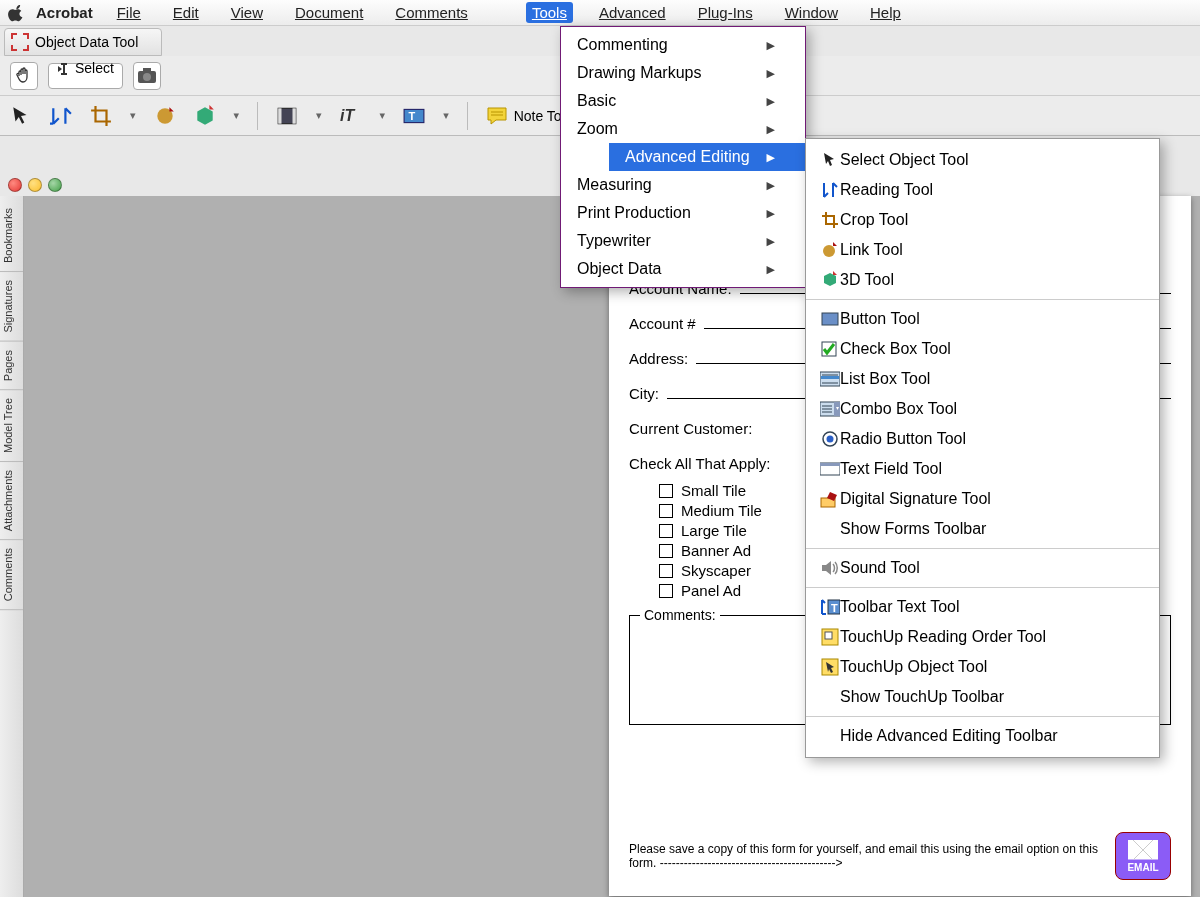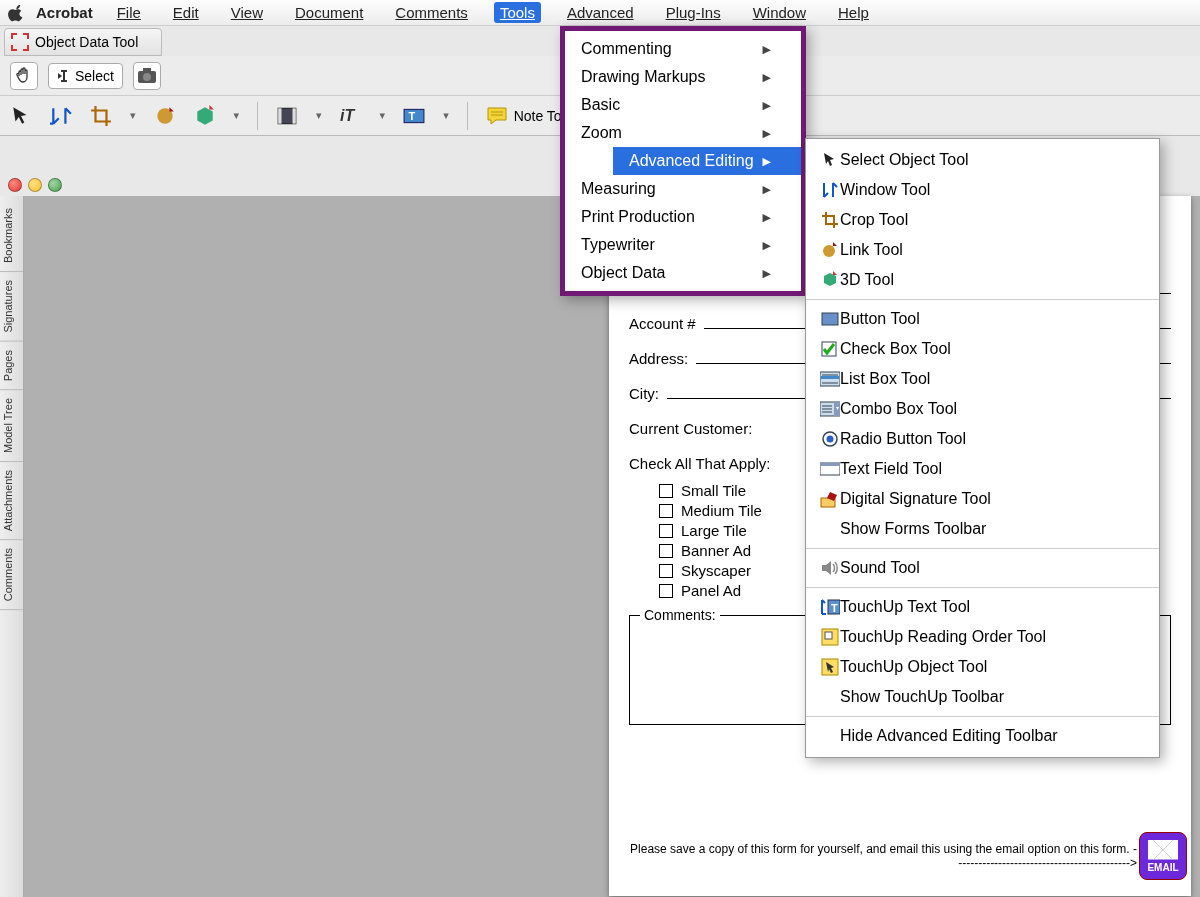--- a/index.html
+++ b/index.html
@@ -1,26 +1,26 @@
 <!DOCTYPE html>
 <html><head>
 <meta charset="utf-8">
 <style>
 *{box-sizing:border-box;margin:0;padding:0;font-family:"Lucida Grande","Helvetica Neue",Arial,sans-serif;}
 body{width:1200px;height:897px;background:#e8e8e8;overflow:hidden;user-select:none;position:relative;}
 .menubar{height:26px;background:linear-gradient(#fdfdfd,#ececec);display:flex;align-items:center;padding:0 8px;font-size:15px;color:#222;border-bottom:1px solid #ccc;}
 .apple{width:18px;height:18px;margin-right:10px;}
 .menubar .app{font-weight:bold;margin-right:18px;}
 .menubar .mitem{margin-right:20px;padding:2px 6px;border-radius:3px;text-decoration:underline;}
-.menubar .mitem.sel{background:#2a6fe0;color:#fff;}
+.menubar .mitem.sel{background:#2a6fe0;color:#fff;margin-left:32px;}
 .titlebar{height:28px;background:linear-gradient(#f6f6f6,#e2e2e2);border:1px solid #bbb;border-radius:4px 4px 0 0;width:158px;margin:2px 0 0 4px;display:flex;align-items:center;padding:2px 6px;font-size:14px;text-align:center;}
 .titlebar .ico{width:18px;height:18px;border:2px dashed #c33;margin-right:6px;}
 .toolbar1{height:40px;display:flex;align-items:center;padding:4px 10px;gap:10px;background:#ececec;border-bottom:1px solid #ccc;}
 .hand{width:28px;height:28px;border:1px solid #aaa;border-radius:4px;background:#fff;display:flex;align-items:center;justify-content:center;font-size:18px;}
-.selbtn{display:flex;align-items:center;border:1px solid #aaa;border-radius:4px;height:24px;padding:12px 8px;background:#fff;font-size:14px;gap:4px;}
+.selbtn{display:flex;align-items:flex-end;border:1px solid #aaa;border-radius:4px;height:24px;padding:12px 8px;background:#fff;font-size:14px;gap:4px;}
 .cam{width:28px;height:28px;border:1px solid #aaa;border-radius:4px;background:#fff;display:flex;align-items:center;justify-content:center;}
 .toolbar2{height:40px;display:flex;align-items:center;padding:4px 10px;gap:18px;background:#ececec;border-bottom:1px solid #bbb;font-size:14px;}
 .tb2 .ticon{width:22px;height:22px;display:inline-block;}
 .sep{width:1px;height:28px;background:#bbb;}
 .notetool{display:flex;align-items:center;gap:6px;}
 .traffic{position:absolute;left:8px;top:178px;display:flex;gap:6px;}
 .dot{width:14px;height:14px;border-radius:50%;border:1px solid rgba(0,0,0,.3);}
 .dot.r{background:radial-gradient(circle at 35% 35%,#ff8a80,#e53935);}
 .dot.y{background:radial-gradient(circle at 35% 35%,#ffe082,#fbc02d);}
 .dot.g{background:radial-gradient(circle at 35% 35%,#a5d6a7,#43a047);}
@@ -28,27 +28,27 @@
 .sidebar{width:24px;background:linear-gradient(to right,#eee,#ddd);border-right:1px solid #aaa;display:flex;flex-direction:column;justify-content:flex-start;padding-top:4px;}
 .sidetab{writing-mode:vertical-rl;transform:rotate(180deg);font-size:11px;color:#333;padding:8px 2px;border-top:1px solid #bbb;}
 .docarea{flex:1;background:#b0b0b0;position:relative;}
 .page{position:absolute;left:585px;top:0;width:582px;height:700px;background:#fff;box-shadow:0 2px 6px rgba(0,0,0,.4);padding:24px 20px;font-size:15px;color:#000;}
 .fl{display:flex;align-items:baseline;margin-bottom:18px;gap:8px;}
 .fl .line{flex:1;border-bottom:1px solid #000;height:14px;}
 .cbrow{display:flex;align-items:center;gap:8px;margin:3px 0 3px 30px;font-size:15px;}
 .cbrow .box{width:14px;height:14px;border:1.5px solid #000;}
 .comments-box{border:1px solid #000;margin-top:16px;height:110px;position:relative;}
 .comments-box .lbl{position:absolute;top:-9px;left:10px;background:#fff;padding:0 4px;font-size:14px;}
-.footer{position:absolute;bottom:16px;left:20px;right:4px;display:flex;align-items:center;font-size:12px;gap:2px;text-align:right;}
+.footer{position:absolute;bottom:16px;left:20px;right:20px;display:flex;align-items:center;font-size:12px;gap:2px;}
 .footer .txt{flex:1;}
-.emailbtn{width:48px;height:48px;background:#6d28d9;border-radius:8px;display:flex;flex-direction:column;align-items:center;justify-content:center;color:#fff;font-size:10px;font-weight:bold;border:1px solid #900;}
+.emailbtn{width:56px;height:48px;background:#8b5cf6;border-radius:8px;display:flex;flex-direction:column;align-items:center;justify-content:center;color:#fff;font-size:10px;font-weight:bold;border:1px solid #900;}
 .emailbtn .env{width:30px;height:20px;background:#fff;clip-path:polygon(0 0,100% 0,100% 100%,0 100%);position:relative;margin-bottom:2px;}
 .emailbtn .env:before{content:"";position:absolute;inset:0;background:linear-gradient(135deg,transparent 48%,#ccc 50%,transparent 52%),linear-gradient(-135deg,transparent 48%,#ccc 50%,transparent 52%);}
 
-.dropdown{position:absolute;background:#fff;border:5px solid #701a75;box-shadow:4px 4px 12px rgba(0,0,0,.3);font-size:16px;padding:4px 0;z-index:100;}
+.dropdown{position:absolute;background:#fff;border:1px solid #701a75;box-shadow:4px 4px 12px rgba(0,0,0,.3);font-size:16px;padding:4px 0;z-index:100;}
 .dropdown .drow{padding:4px 30px 4px 16px;display:flex;align-items:center;justify-content:space-between;height:28px;}
 .dropdown .drow.sel{background:#2a6fe0;color:#fff;margin-left:48px;}
 .dropdown .arrow{font-size:11px;color:#444;}
 .dropdown .drow.sel .arrow{color:#fff;}
 .submenu{position:absolute;left:805px;top:138px;width:355px;background:#fff;border:1px solid #999;box-shadow:4px 4px 12px rgba(0,0,0,.3);font-size:16px;padding:6px 0;z-index:101;}
 .submenu .srow{padding:5px 16px 5px 14px;display:flex;align-items:center;height:30px;}
 .submenu .sdiv{height:1px;background:#ccc;margin:4px 0;}
 .sicon{width:20px;height:20px;display:flex;align-items:center;justify-content:center;flex-shrink:0;}
 svg{display:block;}
 </style>
@@ -268,21 +268,21 @@
         </svg>
       </span>
       <span>Select Object Tool</span>
     </div>
     <div class="srow">
       <span class="sicon">
         <svg width="18" height="18" viewBox="0 0 18 18">
           <path fill="none" stroke="#15c" stroke-width="2" d="M3 2v14M3 16l4-4M12 2v14M12 2l4 4"></path>
         </svg>
       </span>
-      <span>Window Tool</span>
+      <span>Reading Tool</span>
     </div>
     <div class="srow">
       <span class="sicon">
         <svg width="18" height="18" viewBox="0 0 18 18">
           <path fill="none" stroke="#a60" stroke-width="2" d="M5 1v12h12M1 5h12v12"></path>
         </svg>
       </span>
       <span>Crop Tool</span>
     </div>
     <div class="srow">
@@ -385,21 +385,21 @@
     </div>
     <div class="sdiv"></div>
     <div class="srow">
       <span class="sicon">
         <svg width="20" height="18" viewBox="0 0 20 18">
           <rect x="8" y="2" width="12" height="14" fill="#5a8fd0" stroke="#234"></rect>
           <text x="11" y="14" fill="#fff" font-size="11" font-weight="bold">T</text>
           <path stroke="#15c" stroke-width="2" fill="none" d="M2 2v14M2 2l3 3M2 2l-0 0M6 16l-4 0"></path>
         </svg>
       </span>
-      <span>TouchUp Text Tool</span>
+      <span>Toolbar Text Tool</span>
     </div>
     <div class="srow">
       <span class="sicon">
         <svg width="18" height="18" viewBox="0 0 18 18">
           <rect x="1" y="1" width="16" height="16" fill="#fd6" stroke="#a80"></rect>
           <rect x="4" y="4" width="7" height="7" fill="#fff" stroke="#555"></rect>
         </svg>
       </span>
       <span>TouchUp Reading Order Tool</span>
     </div>

